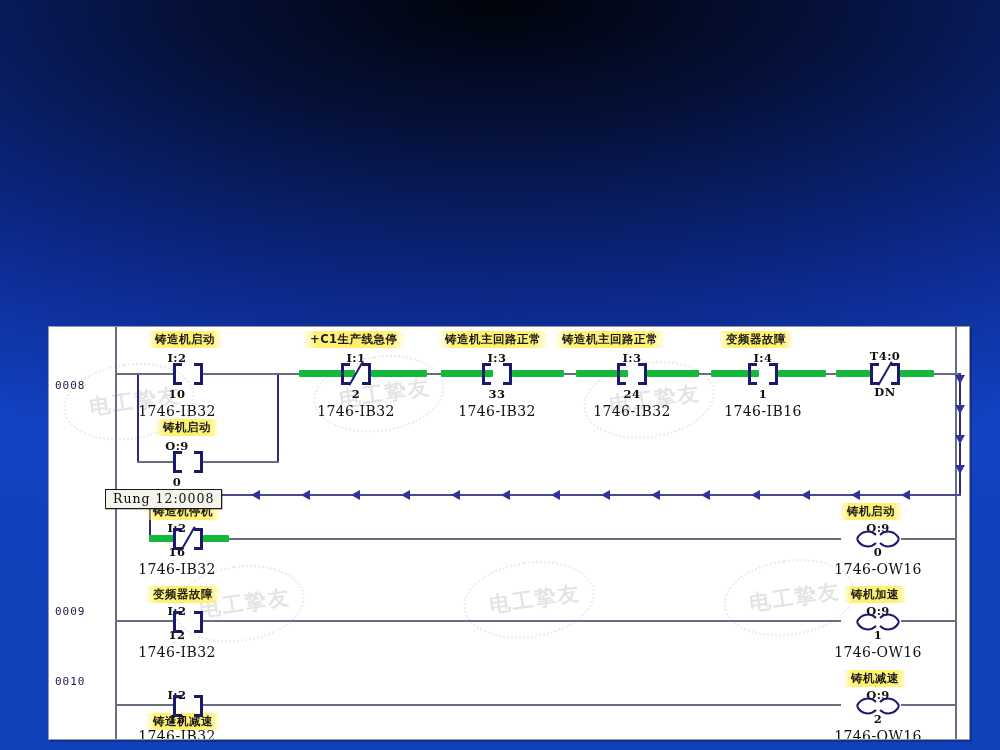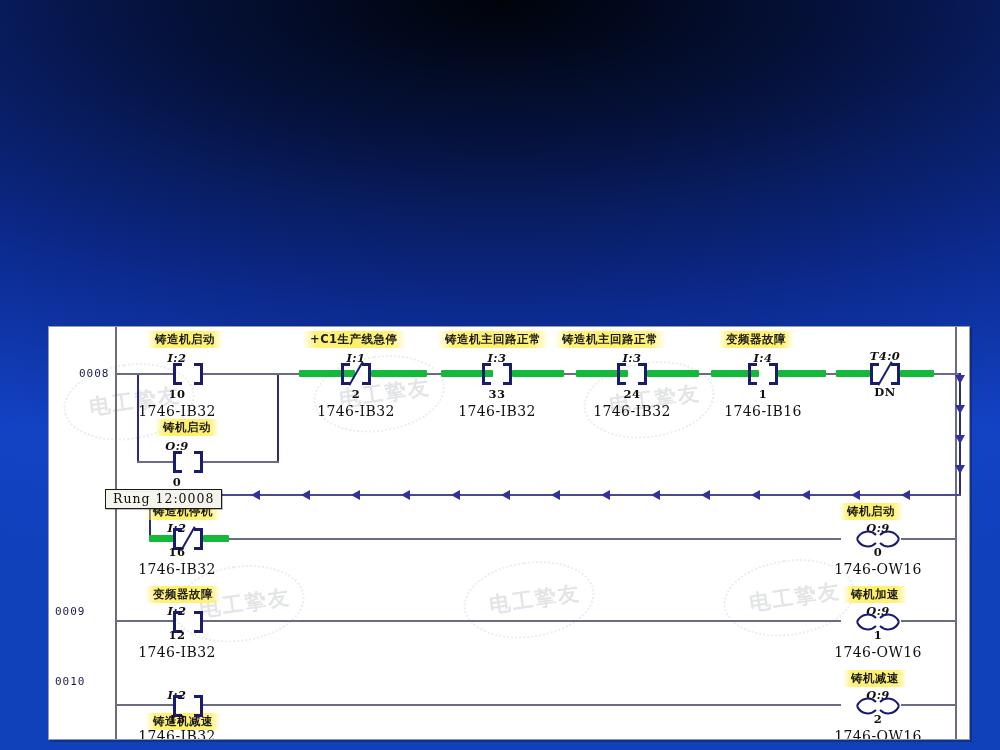--- a/index.html
+++ b/index.html
@@ -81,21 +81,21 @@
     font-size:11.5px;font-weight:bold;color:#1b1b1b;
     padding:1px 8px;
     background:linear-gradient(90deg,rgba(255,245,120,0) 0%,#fff27a 14%,#fff06b 50%,#fff27a 86%,rgba(255,245,120,0) 100%);
     letter-spacing:.5px;
   }
   .addr,.bitno,.mod{
     position:absolute;white-space:nowrap;text-align:center;
     font-family:"DejaVu Serif","Liberation Serif",serif;
     color:#111;letter-spacing:.4px;
   }
-  .addr{font-size:11.5px;font-weight:bold;font-style:italic;}
+  .addr{font-size:11.5px;font-weight:bold;}
   .bitno{font-size:11.5px;font-weight:bold;}
   .mod{font-size:14px;}
   
   .wrap-line{position:absolute;height:2px;background:#4a4a8c;}
   .arrow{
     position:absolute;width:0;height:0;
     border-top:5px solid transparent;border-bottom:5px solid transparent;
     border-right:9px solid #32329c;
   }
   .arrow-dn{
@@ -140,21 +140,21 @@
     <div class="wm" style="left:40px;top:60px;">电工挚友</div>
     <div class="wm" style="left:290px;top:52px;">电工挚友</div>
     <div class="wm" style="left:560px;top:58px;">电工挚友</div>
     <div class="wm" style="left:150px;top:262px;">电工挚友</div>
     <div class="wm" style="left:440px;top:258px;">电工挚友</div>
     <div class="wm" style="left:700px;top:256px;">电工挚友</div>
 
     <div class="left-rail"></div>
     <div class="right-rail"></div>
 
-    <div class="rung-no" style="top:40px;margin-left:24px;">0008</div>
+    <div class="rung-no" style="top:52px;">0008</div>
     <div class="rung-no" style="top:278px;">0009</div>
     <div class="rung-no" style="top:348px;">0010</div>
 
     <div class="wire" style="left:66px;top:46px;width:22px;"></div>
 
     <div class="wire-v" style="left:88px;top:46px;height:88px;"></div>
     <div class="wire-v" style="left:228px;top:46px;height:88px;"></div>
 
     <div class="wire" style="left:88px;top:46px;width:36px;"></div>
     <div class="wire" style="left:154px;top:46px;width:76px;"></div>

